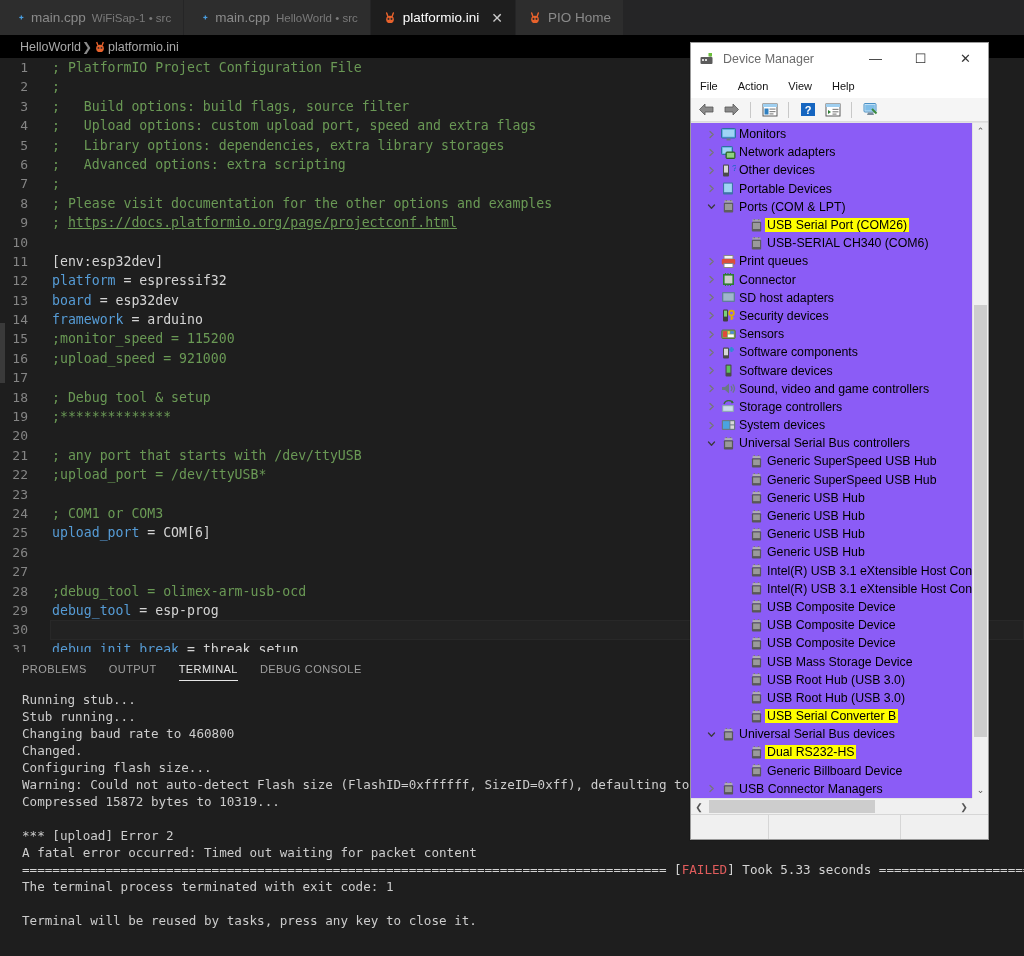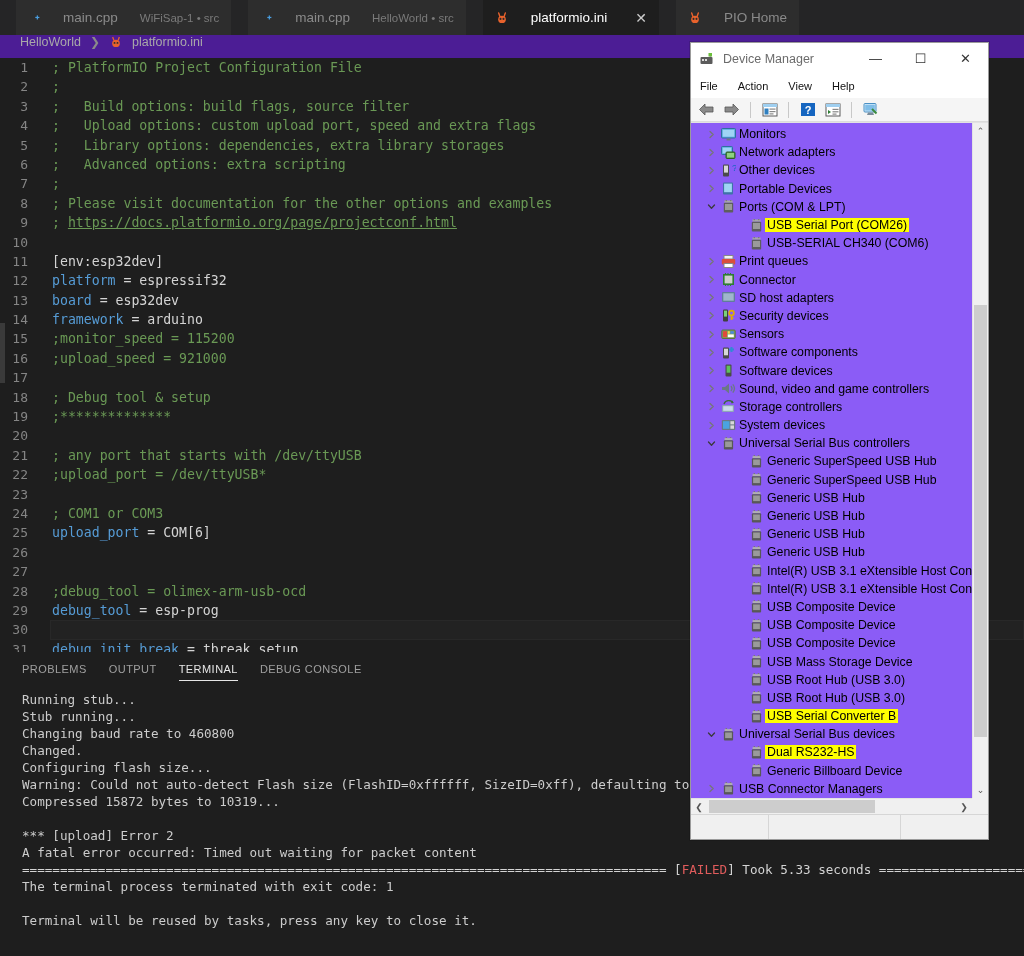--- a/index.html
+++ b/index.html
@@ -10,40 +10,39 @@
     font-family: "Liberation Sans", sans-serif;
     overflow: hidden;
   }
   #root { position: relative; width: 1024px; height: 956px; background: #1e1e1e; }
 
   
   .vscode { position: absolute; inset: 0; background: #1e1e1e; color: #ccc; }
 
   .tabbar { height: 35px; background: #252526; display: flex; align-items: stretch; }
   .tab {
-    display: flex; align-items: center; gap: 22px;
+    display: flex; align-items: center; gap: 6px;
     padding: 0 12px; background: #2d2d2d; color: #8a8a8a;
     font-size: 13px; border-right: 1px solid #252526; white-space: nowrap;
     max-width: 230px;
-    margin-left: 16px;
   }
   .tab.active { background: #1e1e1e; color: #ffffff; }
   .tab .tname { font-size: 13.5px; }
   .tab .tdesc { font-size: 11.5px; color: #7a7a7a; }
   .tab .tclose { margin-left: 6px; font-size: 14px; color: #ccc; line-height: 1; }
   .icon-cpp {
     display:inline-block; width:13px; height:13px; border-radius:50%;
     position: relative; flex: 0 0 auto;
   }
   .icon-cpp svg { display:block; }
   .icon-alien { display:inline-block; width:14px; height:14px; flex:0 0 auto; }
 
   .breadcrumb {
-    height: 23px; display: flex; gap: 9px;
-    padding-left: 20px; font-size: 12.5px; color: #a9a9a9; background: #4c1d95;
+    height: 23px; display: flex; align-items: center; gap: 1px;
+    padding-left: 20px; font-size: 12.5px; color: #a9a9a9; background: #000000;
   }
   .breadcrumb .sep { color: #8a8a8a; font-size: 12px; }
 
   .editor { position: relative; height: 594px; background: #1e1e1e; overflow: hidden; }
   .code {
     position: absolute; top: 0; left: 0; right: 0;
     font-family: "DejaVu Sans Mono", monospace;
     font-size: 13.2px; line-height: 19.4px;
   }
   .cline { display: flex; height: 19.4px; white-space: pre; }

